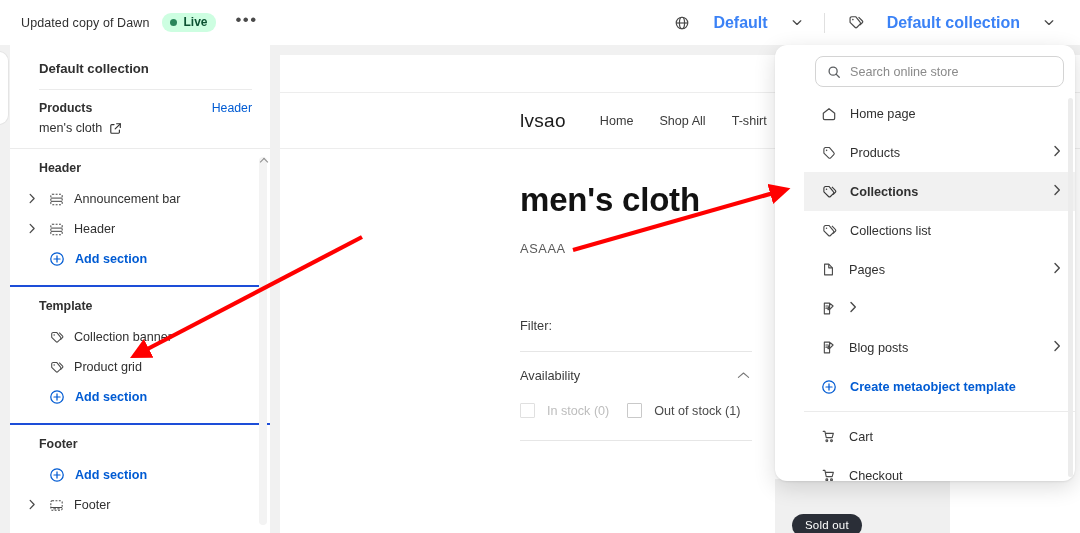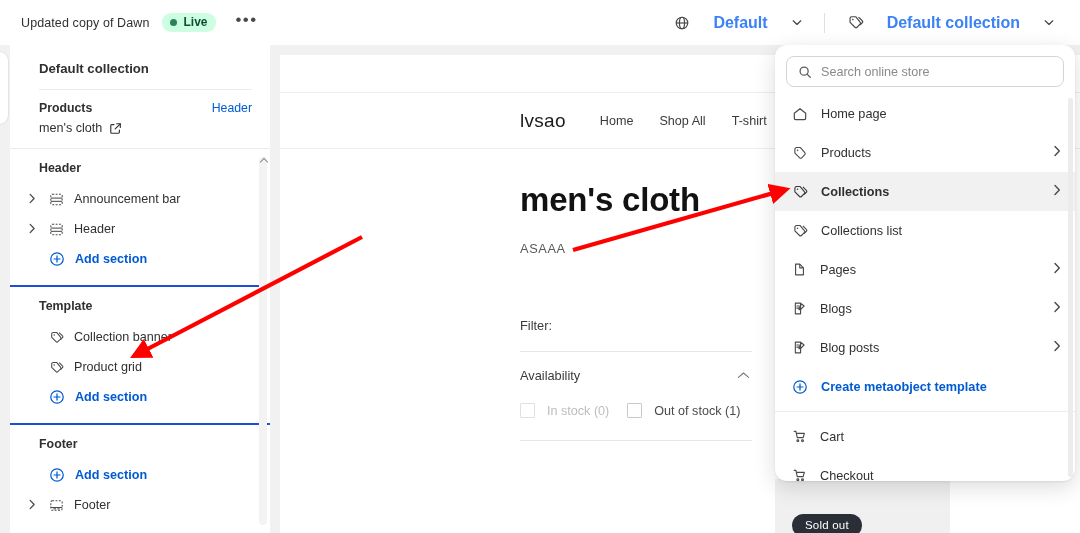--- a/index.html
+++ b/index.html
@@ -120,21 +120,21 @@
     position: absolute; left: 17px; top: 35px;
     background: #2a2e37; color: #ffffff; font-size: 11.5px;
     padding: 5px 13px 6px; border-radius: 13px; letter-spacing: .2px;
   }
 
   
   .dropdown {
     position: absolute; left: 775px; top: 45px; width: 300px; height: 436px;
     background: #ffffff; border-radius: 12px;
     box-shadow: 0 1px 2px rgba(0,0,0,.08), 0 6px 22px rgba(0,0,0,.14);
-    overflow: hidden; display: flex; flex-direction: column;
+    overflow: hidden; display: flex; flex-direction: column; padding-left: 29px;
   }
   .dd-searchwrap { padding: 11px 11px 7px 11px; }
   .dd-search {
     display: flex; align-items: center; gap: 9px; height: 31px;
     border: 1px solid #d4d4d4; border-radius: 8px; padding: 0 11px; background: #fff;
   }
   .dd-search input {
     border: none; outline: none; font-size: 12.6px; color: #303030;
     font-family: "Liberation Sans", sans-serif; width: 100%; background: transparent;
   }
@@ -490,21 +490,20 @@
 
       <div class="dd-item">
         <span class="ico">
           <svg width="15" height="15" viewBox="0 0 18 18" fill="none" stroke="#4a4a4a" stroke-width="1.35" stroke-linejoin="round" stroke-linecap="round">
             <path d="M4 2.6h6.3v12.8H4z"></path>
               <line x1="5.8" y1="6" x2="8.6" y2="6"></line>
               <line x1="5.8" y1="8.6" x2="8.6" y2="8.6"></line>
             <path d="M11.2 3.3 14.5 6l-4 4-2.2.5.5-2.2 2.4-5Z" fill="none"></path>
           </svg>
         </span>
-        <span class="dd-label">Blogs</span>
         <span class="dd-chev">
           <svg width="8" height="12" viewBox="0 0 8 12" fill="none" stroke="#4a4a4a" stroke-width="1.4" stroke-linecap="round" stroke-linejoin="round">
               <polyline points="2,1.5 6.3,6 2,10.5"></polyline>
             </svg>
         </span>
       </div>
 
       <div class="dd-item">
         <span class="ico">
           <svg width="15" height="15" viewBox="0 0 18 18" fill="none" stroke="#4a4a4a" stroke-width="1.35" stroke-linejoin="round" stroke-linecap="round">

